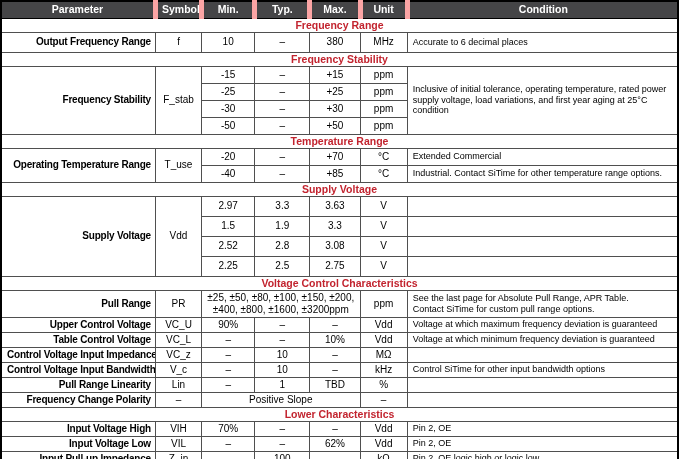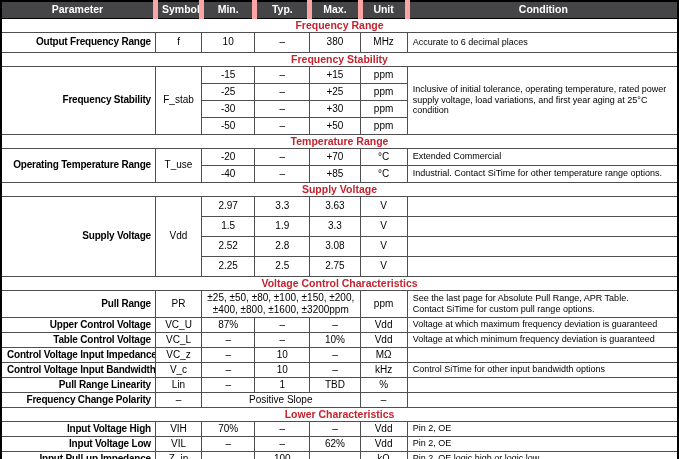--- a/index.html
+++ b/index.html
@@ -202,21 +202,21 @@
         <td class="val">PR</td>
         <td class="val cond-center" colspan="3" style="white-space: pre-line;">±25, ±50, ±80, ±100, ±150, ±200,
 ±400, ±800, ±1600, ±3200ppm</td>
         <td class="val">ppm</td>
         <td class="cond">See the last page for Absolute Pull Range, APR Table.
 Contact SiTime for custom pull range options.</td>
       </tr>
       <tr class="sr-4">
         <td class="param">Upper Control Voltage</td>
         <td class="val">VC_U</td>
-        <td class="val">87%</td>
+        <td class="val">90%</td>
         <td class="val">–</td>
         <td class="val">–</td>
         <td class="val">Vdd</td>
         <td class="cond">Voltage at which maximum frequency deviation is guaranteed</td>
       </tr>
       <tr class="sr-4">
         <td class="param">Table Control Voltage</td>
         <td class="val">VC_L</td>
         <td class="val">–</td>
         <td class="val">–</td>

